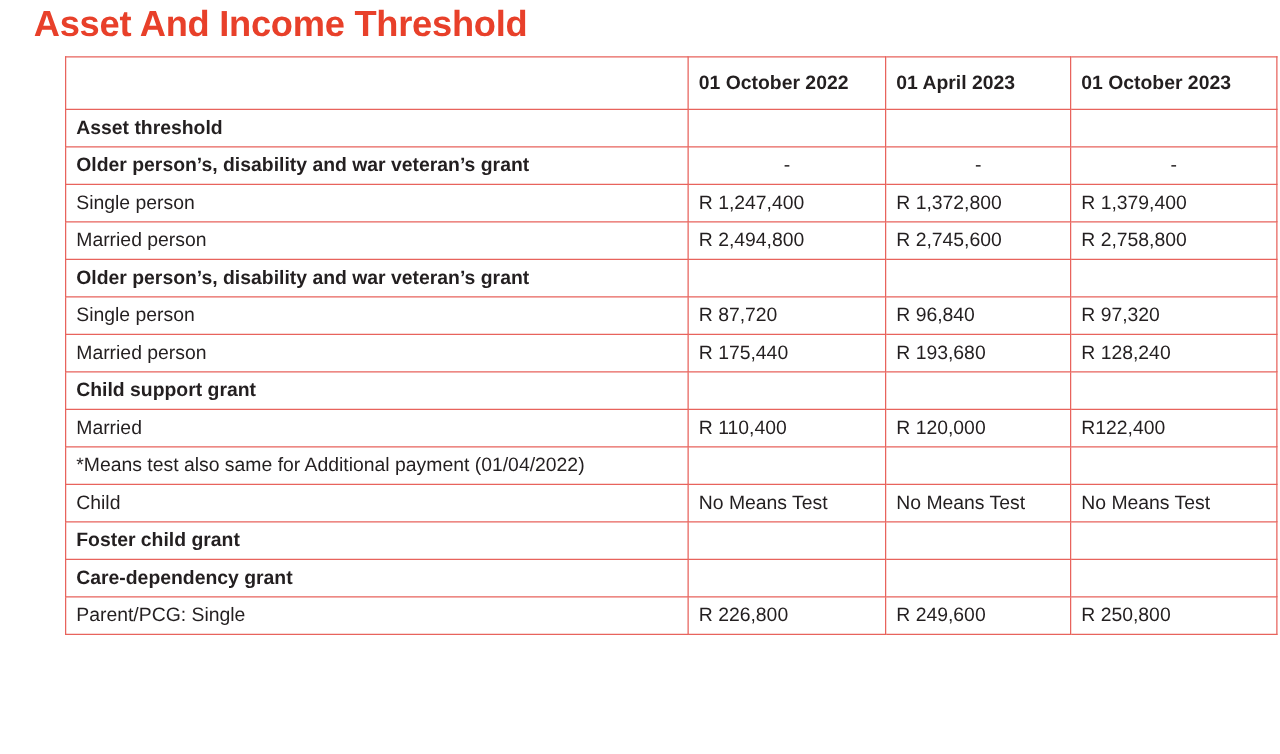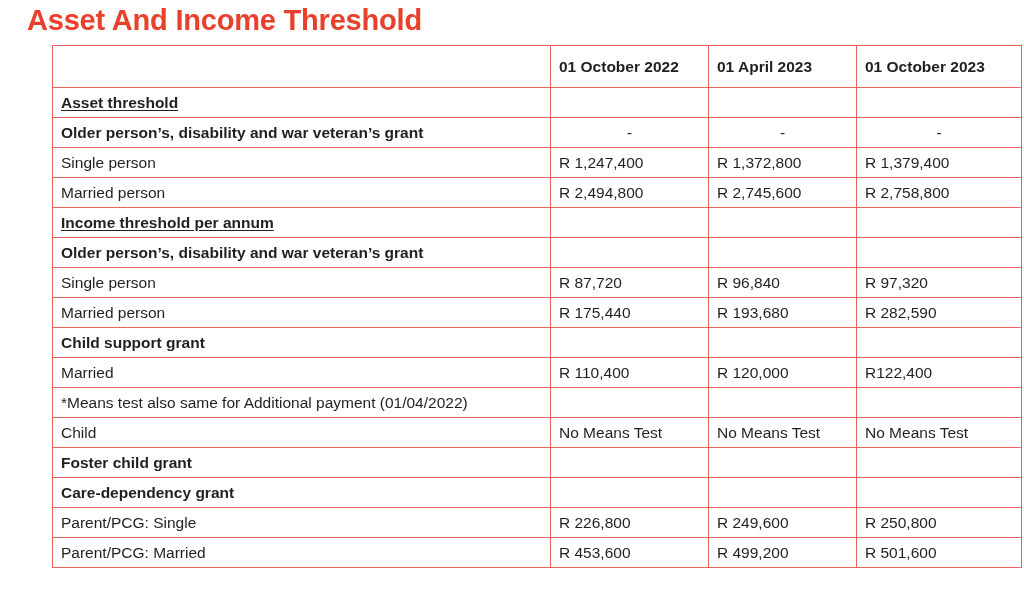--- a/index.html
+++ b/index.html
@@ -74,21 +74,20 @@
     font-size: 15.5px;
   }
   tr.header-row td.label-cell { font-weight: normal; }
 
   
   td.section-head {
     font-weight: bold;
     height: 29px;
   }
   td.section-head span.u {
-    text-decoration: underline;
     text-underline-offset: 2px;
   }
 
   
   td.group-head {
     font-weight: bold;
     margin-left: 47px;
   }
 
   td.val {
@@ -144,42 +143,36 @@
             <td class="val">R 1,372,800</td>
             <td class="val">R 1,379,400</td>
           </tr>
           <tr>
             <td class="val">Married person</td>
             <td class="val">R 2,494,800</td>
             <td class="val">R 2,745,600</td>
             <td class="val">R 2,758,800</td>
           </tr>
           <tr>
-            <td class="section-head"><span class="u">Income threshold per annum</span></td>
-            <td class="empty"></td>
-            <td class="empty"></td>
-            <td class="empty"></td>
-          </tr>
-          <tr>
             <td class="group-head">Older person’s, disability and war veteran’s grant</td>
             <td class="empty"></td>
             <td class="empty"></td>
             <td class="empty"></td>
           </tr>
           <tr>
             <td class="val">Single person</td>
             <td class="val">R 87,720</td>
             <td class="val">R 96,840</td>
             <td class="val">R 97,320</td>
           </tr>
           <tr>
             <td class="val">Married person</td>
             <td class="val">R 175,440</td>
             <td class="val">R 193,680</td>
-            <td class="val">R 282,590</td>
+            <td class="val">R 128,240</td>
           </tr>
           <tr>
             <td class="group-head">Child support grant</td>
             <td class="empty"></td>
             <td class="empty"></td>
             <td class="empty"></td>
           </tr>
           <tr>
             <td class="val">Married</td>
             <td class="val">R 110,400</td>
@@ -209,23 +202,17 @@
             <td class="empty"></td>
             <td class="empty"></td>
             <td class="empty"></td>
           </tr>
           <tr>
             <td class="val">Parent/PCG: Single</td>
             <td class="val">R 226,800</td>
             <td class="val">R 249,600</td>
             <td class="val">R 250,800</td>
           </tr>
-          <tr>
-            <td class="val">Parent/PCG: Married</td>
-            <td class="val">R 453,600</td>
-            <td class="val">R 499,200</td>
-            <td class="val">R 501,600</td>
-          </tr>
         </tbody>
     </table>
   </div>
 
 </div>
 
 </body></html>

